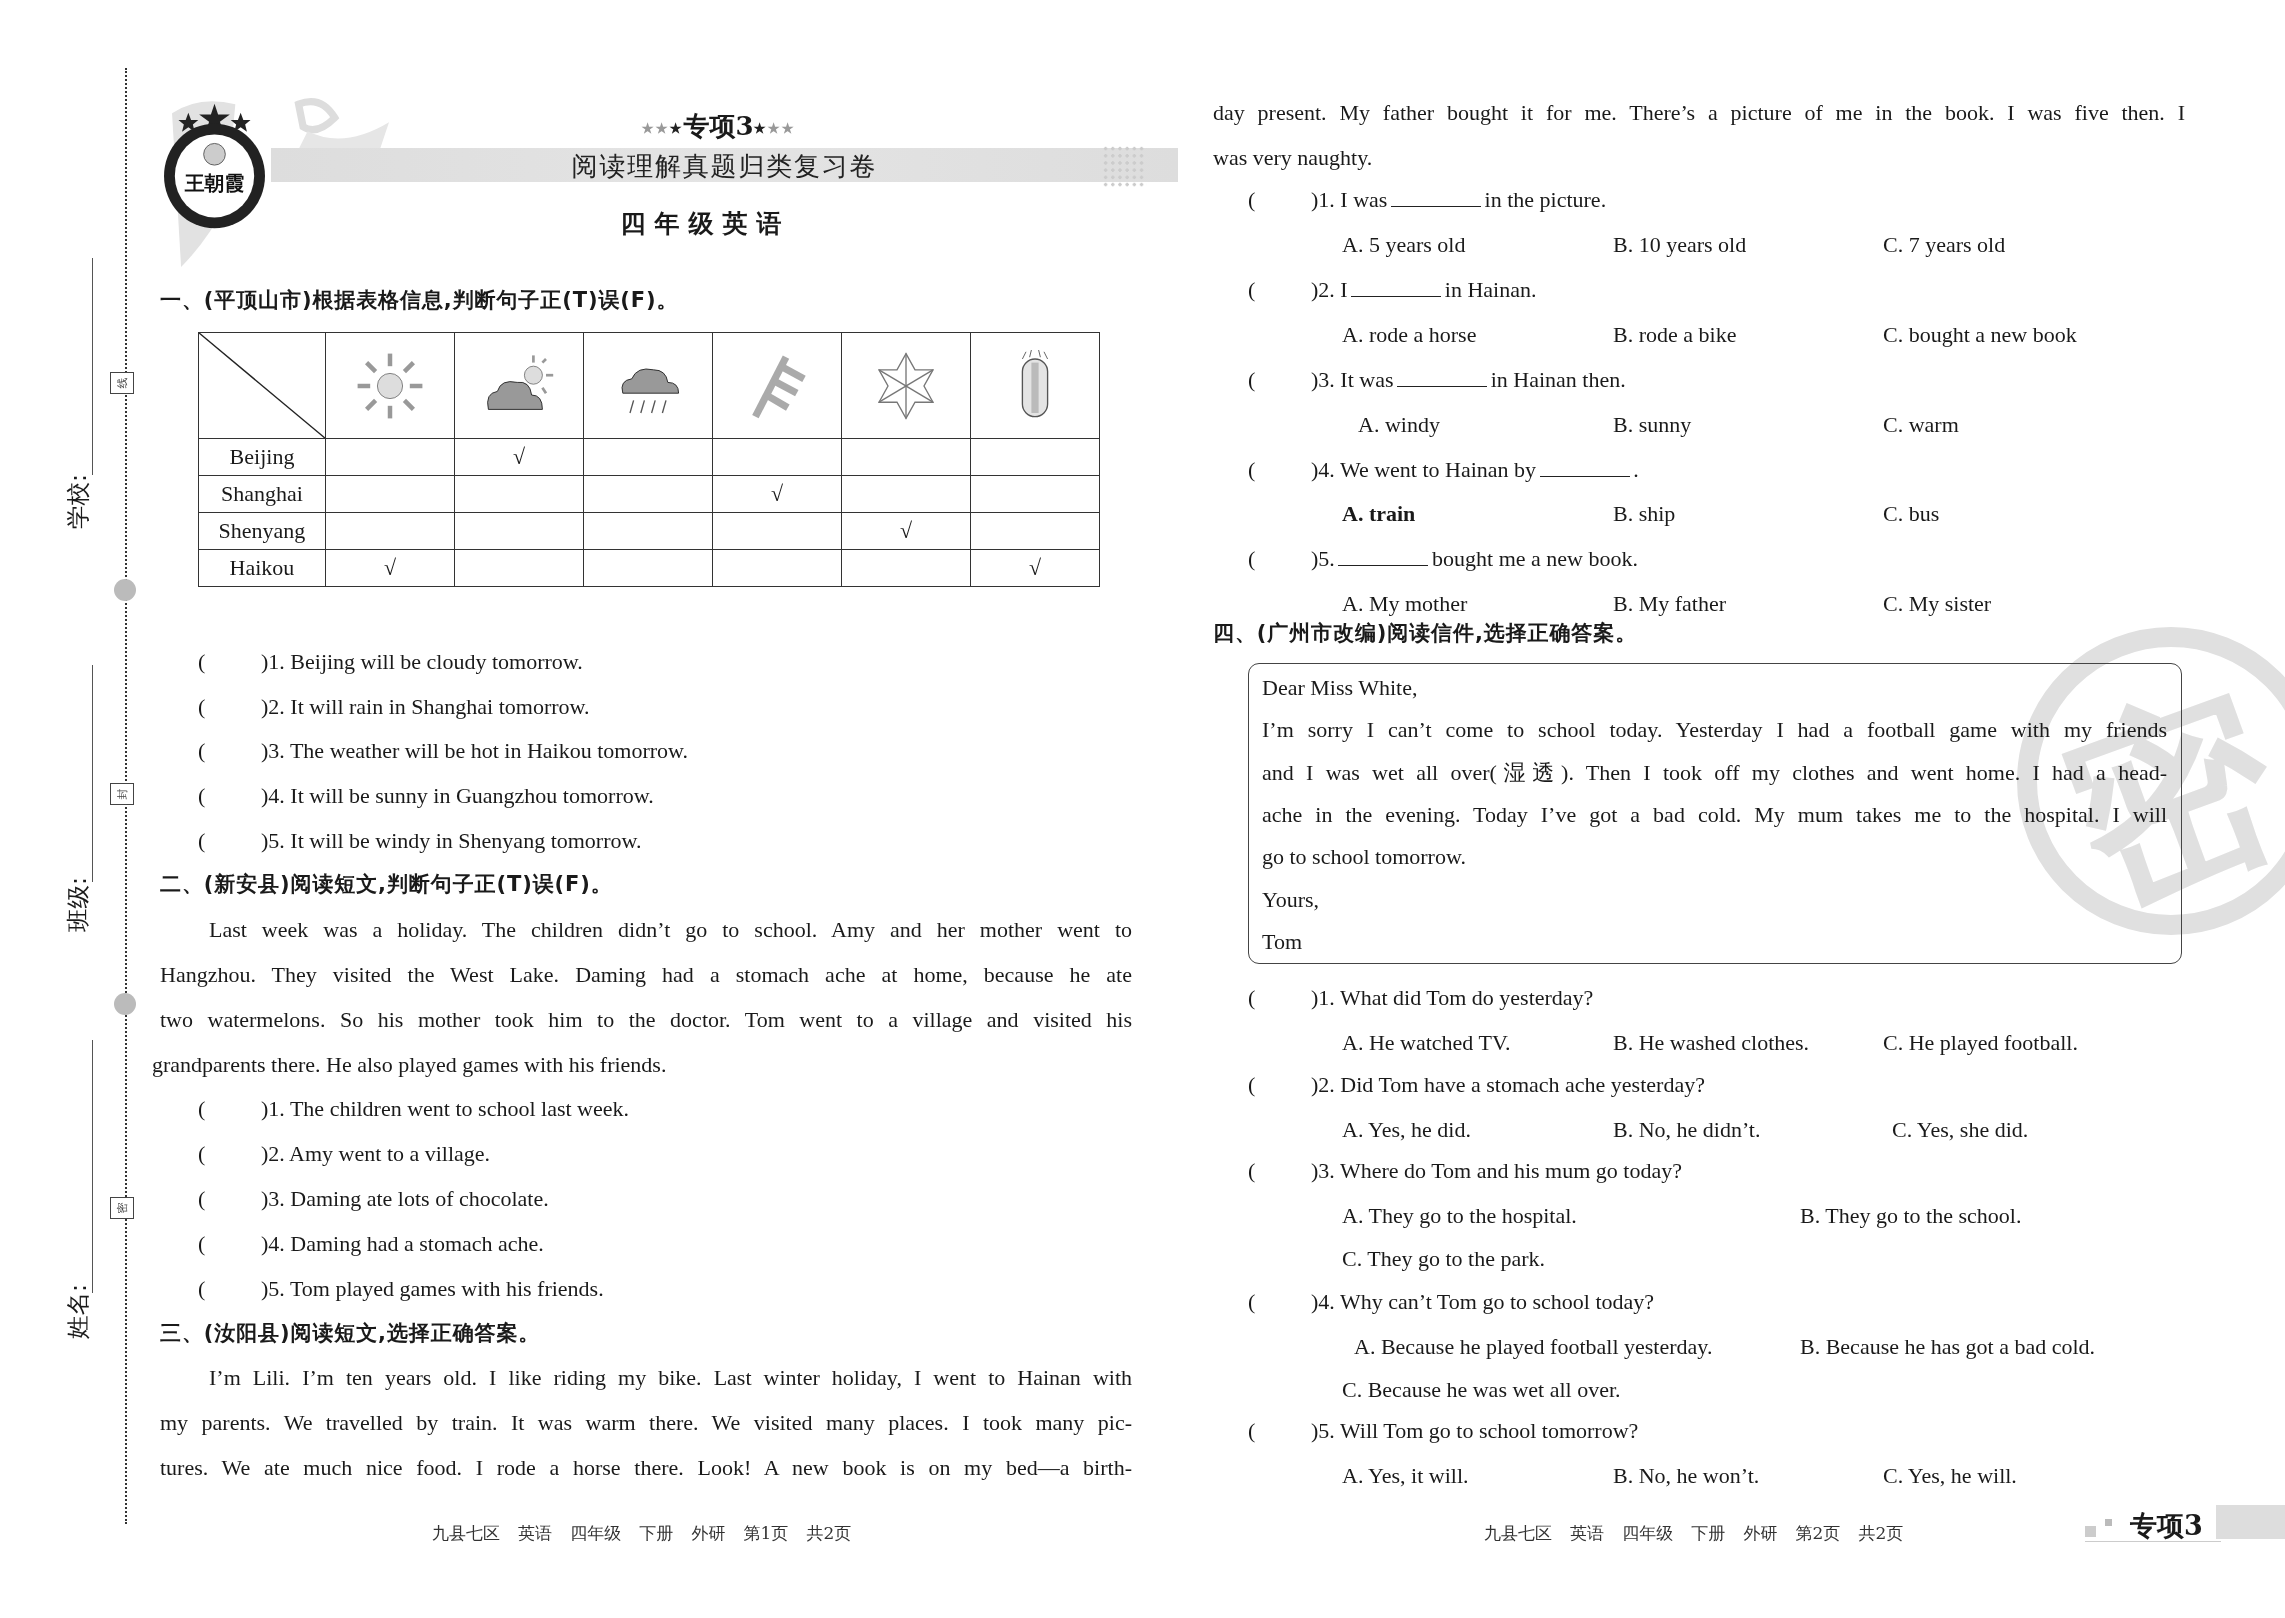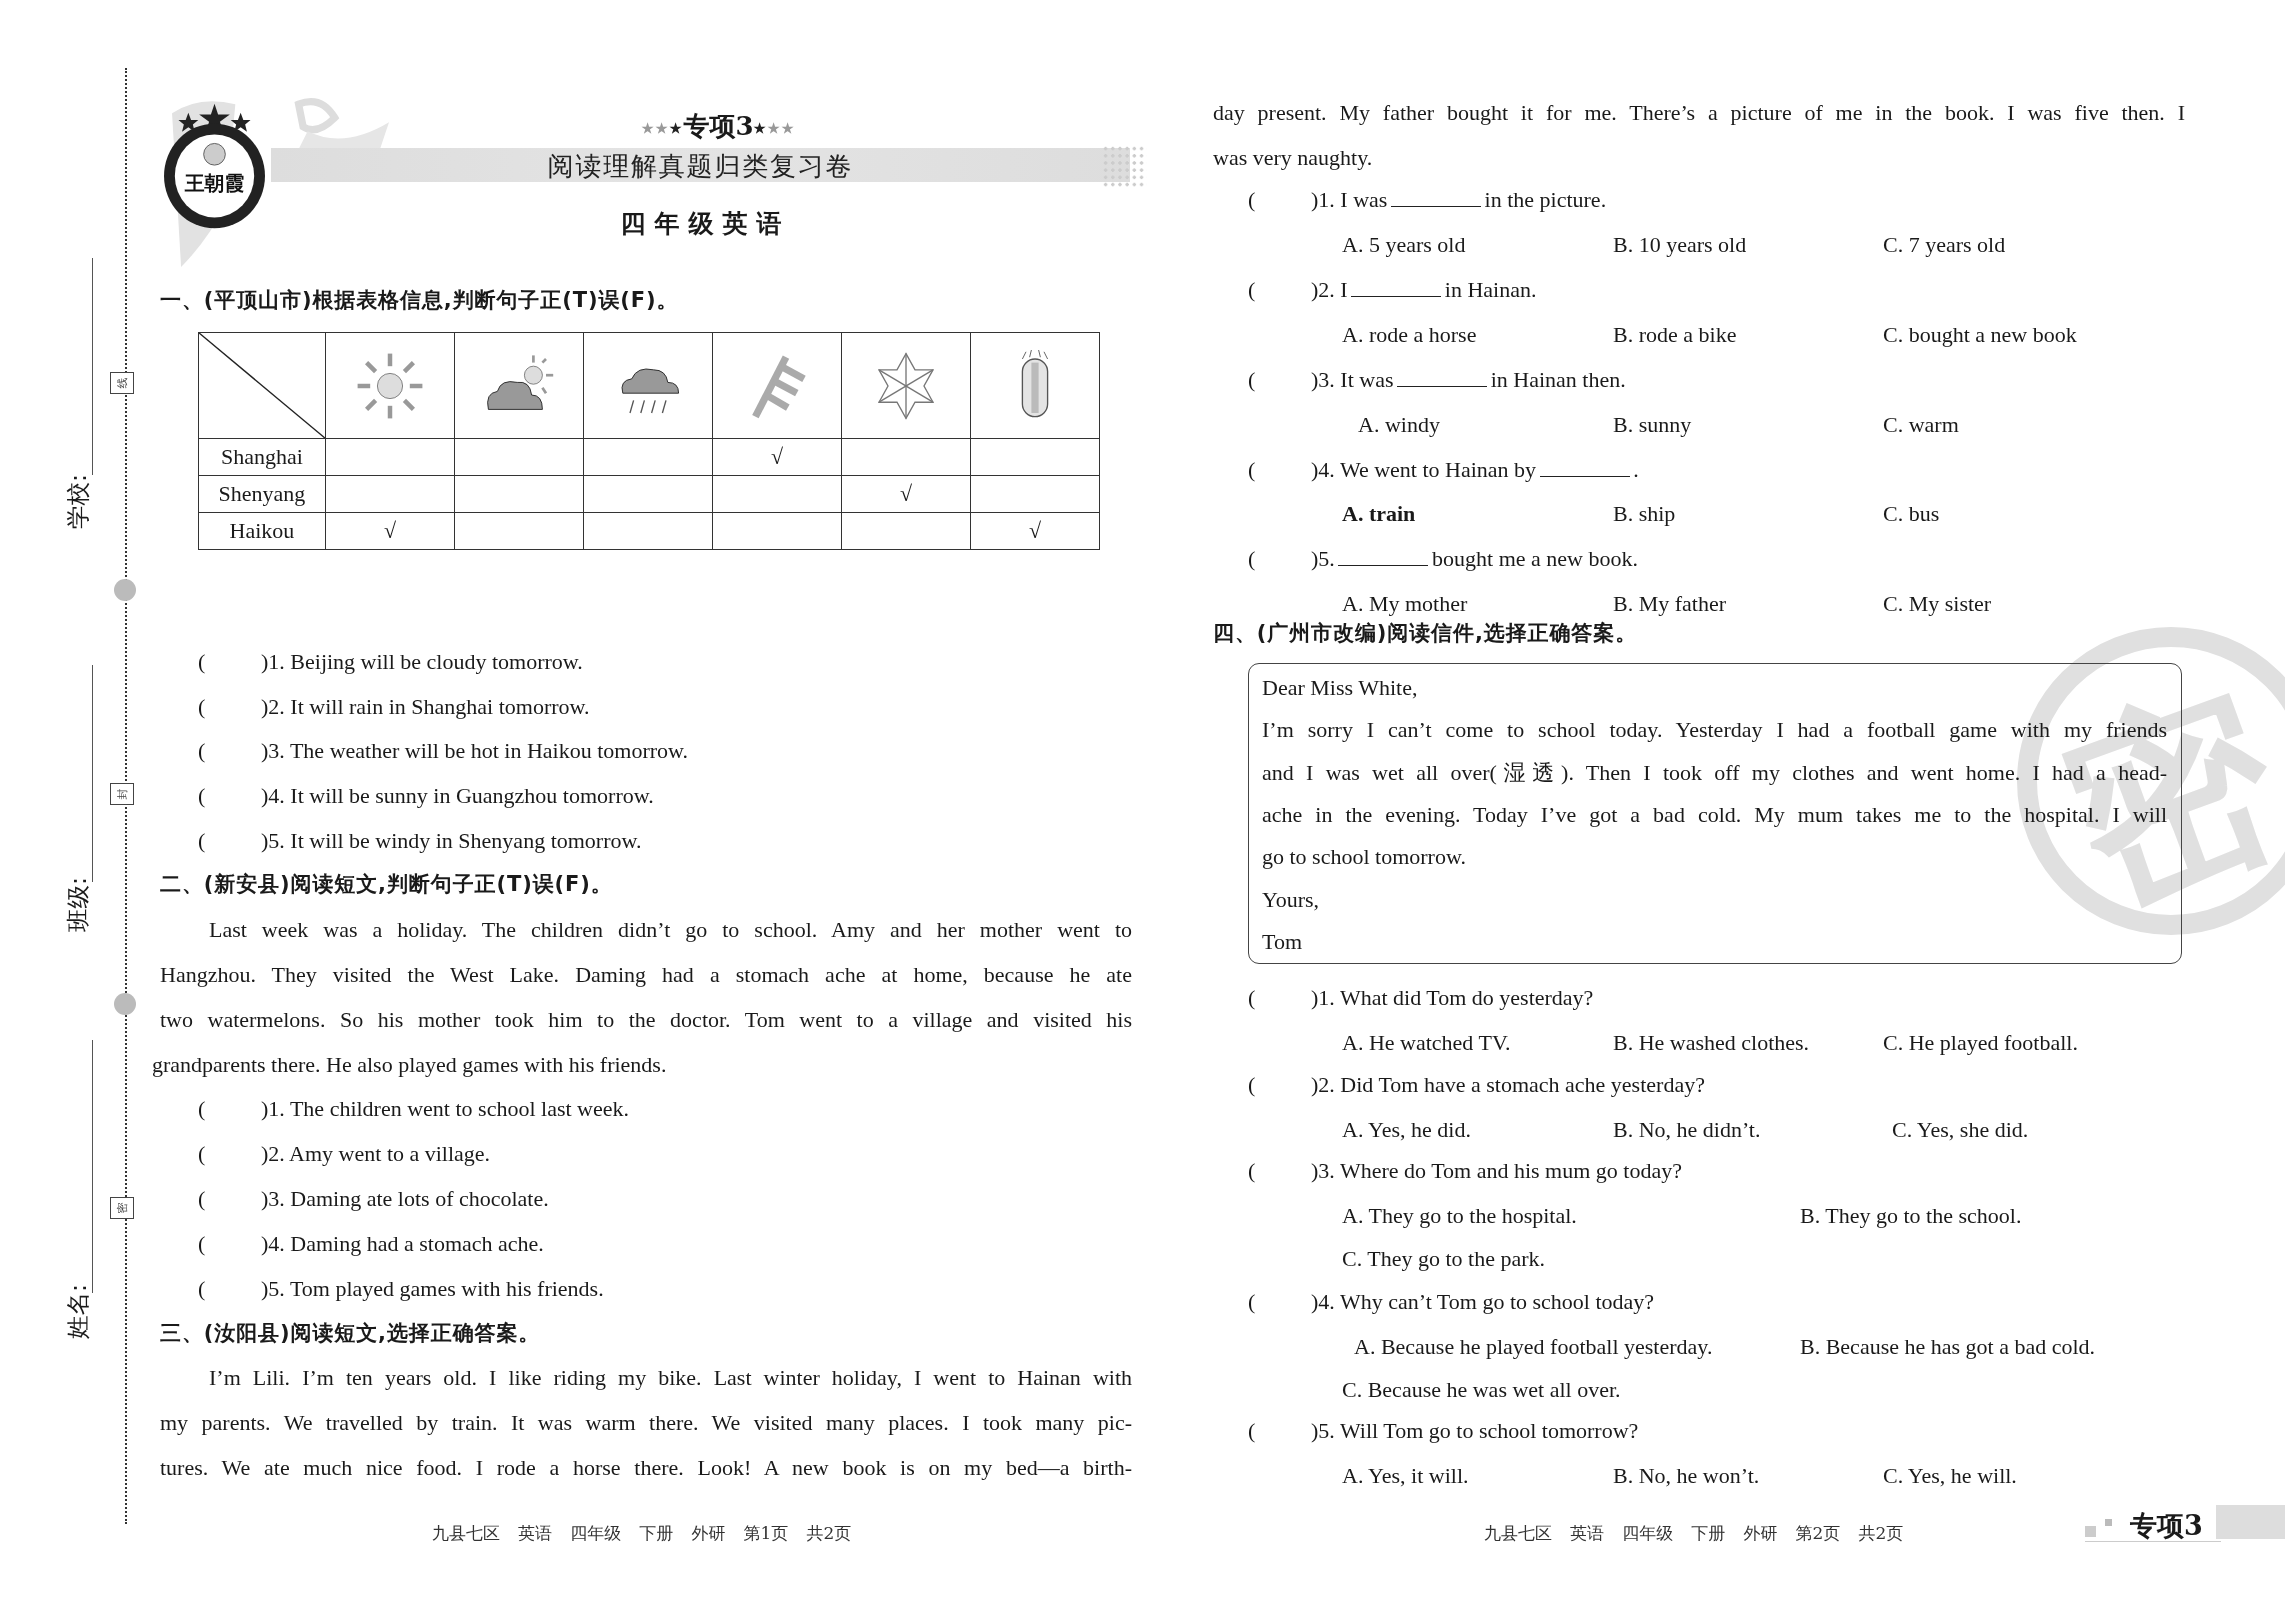--- a/index.html
+++ b/index.html
@@ -8,21 +8,21 @@
   .txt{font-size:22px;line-height:45px;white-space:nowrap;}
   .cn-head{font-family:"DejaVu Sans","Liberation Sans",sans-serif;font-size:21px;font-weight:bold;letter-spacing:0.9px;}
   
   .dotline{position:absolute;left:125px;top:68px;height:1456px;border-left:2.7px dotted #333;}
   .margin-label{position:absolute;left:62px;font-family:"DejaVu Sans",sans-serif;font-size:23.5px;transform:rotate(-90deg);transform-origin:left top;white-space:nowrap;}
   .margin-line{position:absolute;left:92px;width:0;border-left:1.8px solid #555;}
   .margin-box{position:absolute;left:111px;width:20px;height:22px;border:0.9px solid #444;background:#fff;font-size:11px;font-family:"DejaVu Sans",sans-serif;display:flex;align-items:center;justify-content:center;color:#444;transform:rotate(-90deg);}
   .margin-mark{position:absolute;left:114px;width:22px;height:22px;border-radius:50%;background:#bbb;}
   
   .ribbon{position:absolute;left:163px;top:95px;width:226px;height:172px;}
-  .title-bar{position:absolute;left:271px;top:148px;width:859px;height:34px;background:linear-gradient(90deg,#ddd 0%,#e4e4e4 50%,#ddd 100%);}
+  .title-bar{position:absolute;left:271px;top:148px;width:859px;height:34px;background:linear-gradient(90deg,#ddd 0%,#e4e4e4 50%,#ddd 100%);padding-left:48px;}
   .title-bar-end{position:absolute;left:1102px;top:145px;width:45px;height:42px;background-image:radial-gradient(#ccc 35%,transparent 36%);background-size:7.2px 7.2px;}
   .title-text{position:absolute;left:0;width:100%;text-align:center;font-family:"DejaVu Sans",sans-serif;font-size:26px;top:0.9px;letter-spacing:1.8px;color:#222;}
   .series{position:absolute;left:610px;top:109px;width:217px;text-align:center;font-size:26px;font-weight:bold;font-family:"DejaVu Serif",serif;}
   .series .st{color:#999;font-size:13.6px;letter-spacing:1.8px;vertical-align:middle;}
   .series .st.dk{color:#222;}
   .subject{position:absolute;left:579px;top:207px;width:253px;text-align:center;font-family:"DejaVu Sans",sans-serif;font-size:25px;font-weight:bold;letter-spacing:9px;}
   .logo{position:absolute;left:161px;top:102px;width:107px;height:128px;}
   
   table.wx{position:absolute;left:198px;top:332px;border-collapse:collapse;border:1.8px solid #222;}
   table.wx td{border:0.9px solid #333;padding:0;text-align:center;font-size:22px;}
@@ -164,20 +164,29 @@
               <line x1="26" y1="10" x2="30" y2="2"></line>
               <line x1="34" y1="8" x2="36" y2="0"></line>
               <line x1="46" y1="8" x2="44" y2="0"></line>
               <line x1="54" y1="10" x2="50" y2="2"></line>
             </g>
           </svg>
     </td>
   </tr>
   </tbody>
     <tbody id="wx-body">
+      <tr class="row">
+        <td class="city">Beijing</td>
+        <td class="cell"></td>
+        <td class="cell"><span>√</span></td>
+        <td class="cell"></td>
+        <td class="cell"></td>
+        <td class="cell"></td>
+        <td class="cell"></td>
+      </tr>
       <tr class="row">
         <td class="city">Shanghai</td>
         <td class="cell"></td>
         <td class="cell"></td>
         <td class="cell"></td>
         <td class="cell"><span>√</span></td>
         <td class="cell"></td>
         <td class="cell"></td>
       </tr>
       <tr class="row">

